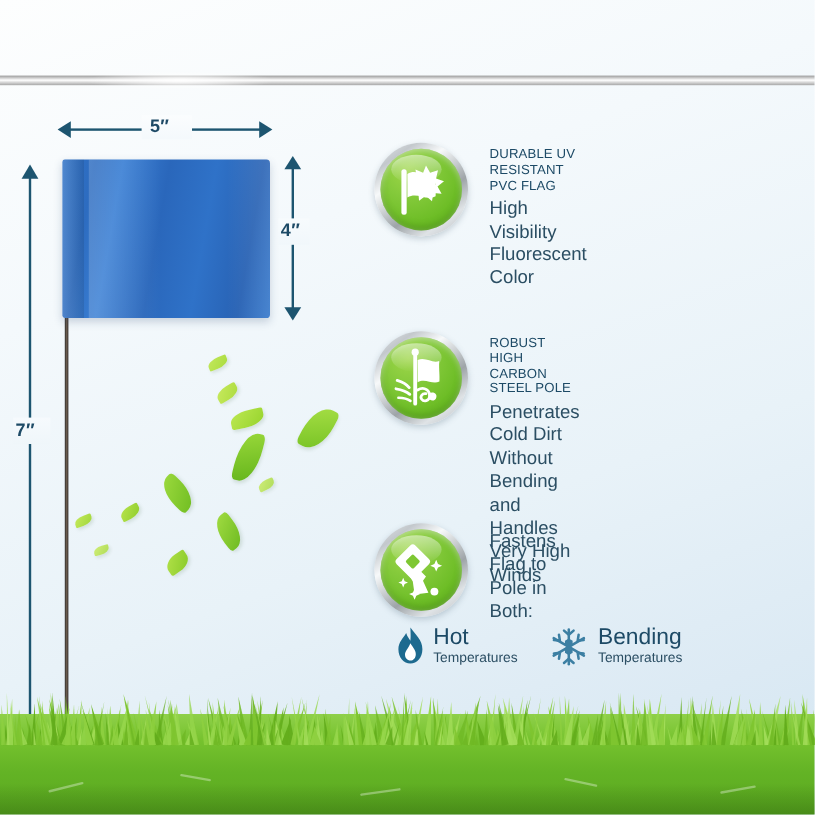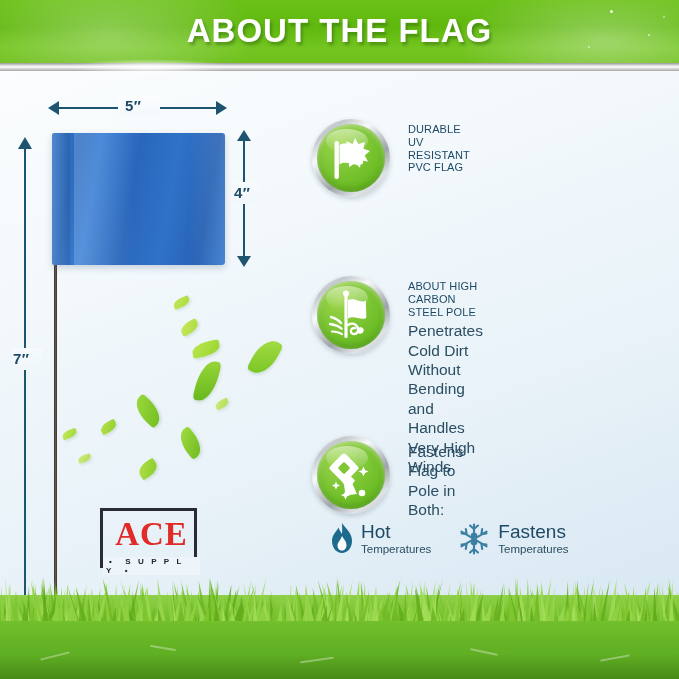--- a/index.html
+++ b/index.html
@@ -90,28 +90,20 @@
   .temp-item{display:flex;align-items:flex-start;gap:7px;}
   .temp-txt{display:flex;flex-direction:column;}
   .temp-main{color:#1d4a66;font-size:19px;line-height:1;}
   .temp-sub{color:#2b4e63;font-size:11.5px;line-height:1.1;margin-top:2px;}
 </style>
 </head>
 <body>
 
 <div id="page">
 
-  <div id="header">
-    <div id="header-sheen"></div>
-    <div class="spark" style="left:610px;top:10px;width:3px;height:3px;"></div>
-    <div class="spark" style="left:648px;top:34px;width:2px;height:2px;opacity:.7;"></div>
-    <div class="spark" style="left:588px;top:46px;width:2px;height:2px;opacity:.6;"></div>
-    <div class="spark" style="left:663px;top:16px;width:2px;height:2px;opacity:.55;"></div>
-    <div id="header-title">ABOUT THE FLAG</div>
-  </div>
   <div id="chrome"></div>
   <div id="chrome-glow"></div>
 
   <div class="dimline" style="left:55px;top:107px;width:167px;height:2px;"></div>
   <div class="arrowhead" style="left:48px;top:101px;border-top:7px solid transparent;border-bottom:7px solid transparent;border-right:11px solid #1d5570;"></div>
   <div class="arrowhead" style="left:216px;top:101px;border-top:7px solid transparent;border-bottom:7px solid transparent;border-left:11px solid #1d5570;"></div>
   <div style="position:absolute;left:118px;top:96px;width:42px;height:20px;background:linear-gradient(180deg,#fbfdfe,#f4f9fc);"></div>
   <div class="dim-label" style="left:125px;top:97px;">5″</div>
 
   <div id="pole"></div>
@@ -139,47 +131,38 @@
   <div class="leaf" style="left:254px;top:338px;width:22px;height:38px;background:linear-gradient(150deg,#a9e047,#74c122);transform:rotate(28deg);border-radius:70% 14% 70% 14%;"></div>
   <div class="leaf" style="left:197px;top:360px;width:20px;height:42px;background:linear-gradient(160deg,#9bd93b,#63b41b);transform:rotate(14deg);border-radius:72% 14% 72% 14%;"></div>
   <div class="leaf" style="left:139px;top:395px;width:18px;height:32px;background:linear-gradient(150deg,#a0dc40,#6dbb20);transform:rotate(-46deg);border-radius:70% 14% 70% 14%;"></div>
   <div class="leaf" style="left:100px;top:422px;width:17px;height:10px;background:linear-gradient(135deg,#b9e44e,#8ecd2b);transform:rotate(-28deg);"></div>
   <div class="leaf" style="left:62px;top:430px;width:15px;height:8px;background:linear-gradient(135deg,#c6ea5d,#9fd639);transform:rotate(-20deg);"></div>
   <div class="leaf" style="left:78px;top:455px;width:13px;height:7px;background:linear-gradient(135deg,#cfee6c,#a8da45);transform:rotate(-16deg);opacity:.9;"></div>
   <div class="leaf" style="left:182px;top:428px;width:17px;height:30px;background:linear-gradient(150deg,#a5de44,#6ab81e);transform:rotate(-38deg);border-radius:70% 14% 70% 14%;"></div>
   <div class="leaf" style="left:138px;top:462px;width:20px;height:14px;background:linear-gradient(135deg,#b4e24a,#86c928);transform:rotate(-34deg);"></div>
   <div class="leaf" style="left:215px;top:400px;width:14px;height:8px;background:linear-gradient(135deg,#cbec64,#a4d83f);transform:rotate(-24deg);opacity:.85;"></div>
 
-  <div id="logo">
-    <div id="logo-ace">ACE</div>
-    <div id="logo-supply">
-      <span>
-        <span>•</span>
-        <span>S U P P L Y</span>
-        <span>•</span>
-      </span>
-    </div>
-  </div>
 
   <div class="feature" style="top:119px;">
     <div class="badge">
       <div class="badge-inner">
         <div class="badge-gloss"></div>
         <svg class="badge-icon" viewBox="0 0 68 68">
           <g fill="#ffffff">
             <path d="M38 14 l3.4 6.0 6.6 -2.1 -1.6 6.8 6.6 2.3 -5.4 4.4 3.4 6.0 -6.9 -0.6 -1.1 6.9 -5.2 -4.6 -5.6 4.1 -0.6 -6.9 -6.9 0.1 3.9 -5.7 -5.0 -4.8 6.7 -1.8 -1.1 -6.8 6.4 2.6z"></path>
             <circle cx="38.5" cy="29.5" r="7.2" fill="#7ec733"></circle>
             <rect x="17.5" y="17" width="4.4" height="38" rx="2.1"></rect>
             <path d="M22.5 21 c8 -5 15 4 23 -0.5 0 9 1 13 0.5 19 -8.5 4.5 -15 -4 -23.5 1z"></path>
           </g>
         </svg>
       </div>
     </div>
     <div class="ftext" style="top:4px;">
       <div class="ftitle">DURABLE UV RESISTANT PVC FLAG</div>
+      <div class="fsub">High Visibility Fluorescent Color</div>
     </div>
   </div>
 
   <div class="feature" style="top:276px;">
     <div class="badge">
       <div class="badge-inner">
         <div class="badge-gloss"></div>
         <svg class="badge-icon" viewBox="0 0 68 68">
           <g fill="#ffffff">
             <circle cx="29" cy="12.5" r="3"></circle>
@@ -188,21 +171,21 @@
             <path d="M14 36 c5 1.5 8 3.5 10 6" stroke="#ffffff" stroke-width="2.4" fill="none" stroke-linecap="round"></path>
             <path d="M13 43 c5.5 0.8 9 2.4 11.5 4.6" stroke="#ffffff" stroke-width="2.4" fill="none" stroke-linecap="round"></path>
             <path d="M15 50.5 c5 0.2 8 1.2 10 2.6" stroke="#ffffff" stroke-width="2.2" fill="none" stroke-linecap="round"></path>
             <path d="M31 44 c6 -3.5 10.5 1 10 5.5 -0.4 3.6 -4.8 4.6 -6.6 2.2 -1.6 -2.2 0.4 -5.2 3.6 -4.6" stroke="#ffffff" stroke-width="2.3" fill="none" stroke-linecap="round"></path>
             <path d="M40 47 c4.5 -2.2 7.8 0.4 6.4 3.8 -1.2 2.8 -5.4 2.4 -6.4 -0.4z"></path>
           </g>
         </svg>
       </div>
     </div>
     <div class="ftext" style="top:4px;">
-      <div class="ftitle">ABOUT HIGH CARBON STEEL POLE</div>
+      <div class="ftitle">ROBUST HIGH CARBON STEEL POLE</div>
       <div class="fsub">Penetrates Cold Dirt Without Bending and Handles Very High Winds</div>
     </div>
   </div>
 
   <div class="feature" style="top:436px;">
     <div class="badge">
       <div class="badge-inner">
         <div class="badge-gloss"></div>
         <svg class="badge-icon" viewBox="0 0 68 68">
           <g fill="#ffffff">
@@ -240,21 +223,21 @@
           <line x1="4.4" y1="9.7" x2="29.6" y2="24.3"></line>
           <line x1="4.4" y1="24.3" x2="29.6" y2="9.7"></line>
           <path d="M17 7 l-4 -3.5 M17 7 l4 -3.5 M17 27 l-4 3.5 M17 27 l4 3.5"></path>
           <path d="M9.6 12 l-5 -0.6 M9.6 12 l-0.8 -5 M24.4 22 l5 0.6 M24.4 22 l0.8 5"></path>
           <path d="M9.6 22 l-5 0.6 M9.6 22 l-0.8 5 M24.4 12 l5 -0.6 M24.4 12 l0.8 -5"></path>
         </g>
         <polygon points="17,10 20.2,12 20.2,16 17,18 13.8,16 13.8,12" fill="#3c7fa3"></polygon>
         <polygon points="17,16 20.2,18 20.2,22 17,24 13.8,22 13.8,18" fill="#3c7fa3"></polygon>
       </svg>
       <div class="temp-txt">
-        <div class="temp-main">Fastens</div>
+        <div class="temp-main">Bending</div>
         <div class="temp-sub">Temperatures</div>
       </div>
     </div>
   </div>
 
   <div id="grass">
     <div id="grass-shade"></div>
     <div class="gwisp" style="left:40px;bottom:22px;width:30px;height:2px;transform:rotate(-14deg);"></div>
     <div class="gwisp" style="left:150px;bottom:30px;width:26px;height:2px;transform:rotate(10deg);"></div>
     <div class="gwisp" style="left:300px;bottom:18px;width:34px;height:2px;transform:rotate(-8deg);"></div>

